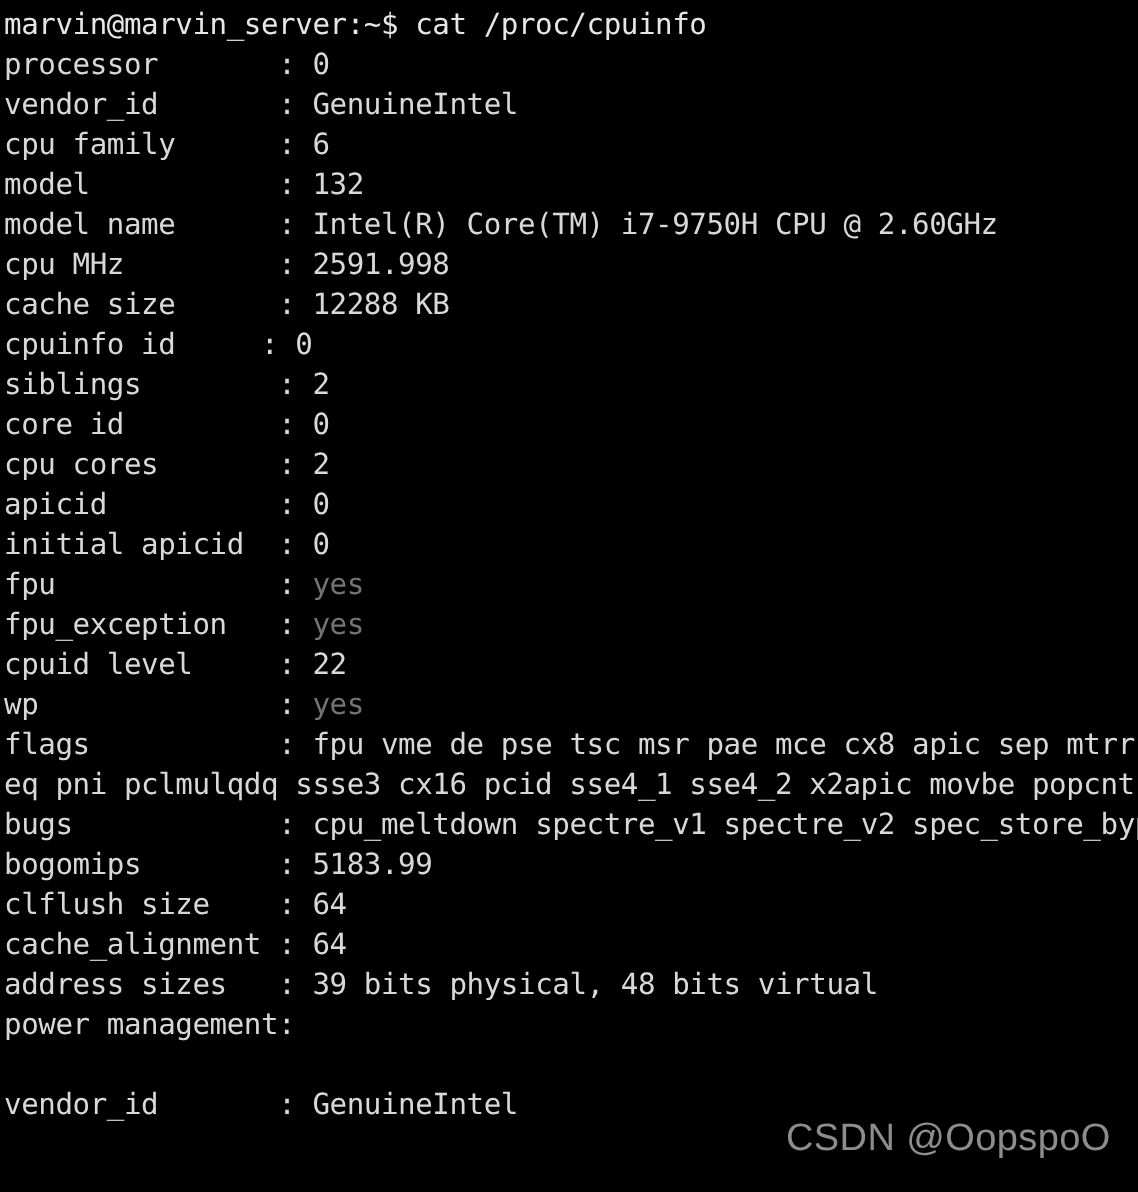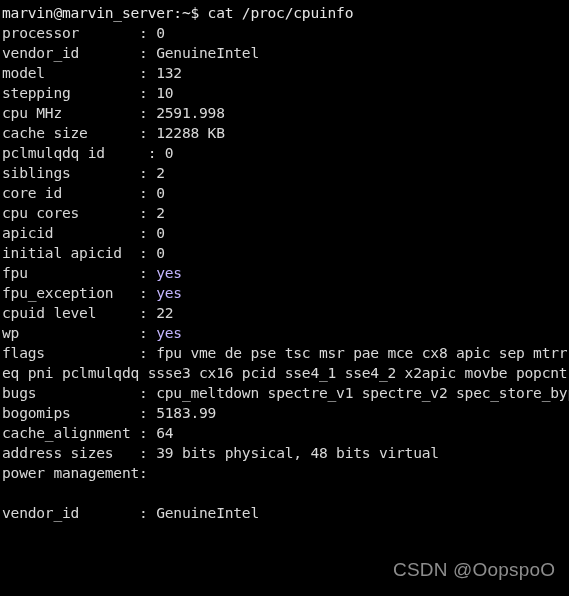--- a/index.html
+++ b/index.html
@@ -28,21 +28,21 @@
     line-height: 20px;
     height: 20px;
     color: #d8d8d8;
     white-space: pre;
     letter-spacing: -0.22px;
   }
   .line.blank {
     height: 20px;
   }
   .val-green {
-    color: #c4b5fd;
+    color: #737373;
   }
   .prompt-line {
     color: #e6e6e6;
   }
   #watermark {
     position: absolute;
     left: 393px;
     top: 558px;
     font-family: Liberation Sans, sans-serif;
     font-size: 19px;
@@ -53,38 +53,40 @@
   }
 </style>
 </head>
 <body>
 
 <div id="terminal">
   <div id="lines">
       <div class="line prompt-line">marvin@marvin_server:~$ cat /proc/cpuinfo</div>
       <div class="line"><span>processor       </span><span>: </span><span>0</span></div>
       <div class="line"><span>vendor_id       </span><span>: </span><span>GenuineIntel</span></div>
+      <div class="line"><span>cpu family      </span><span>: </span><span>6</span></div>
       <div class="line"><span>model           </span><span>: </span><span>132</span></div>
-      <div class="line"><span>stepping        </span><span>: </span><span>10</span></div>
+      <div class="line"><span>model name      </span><span>: </span><span>Intel(R) Core(TM) i7-9750H CPU @ 2.60GHz</span></div>
       <div class="line"><span>cpu MHz         </span><span>: </span><span>2591.998</span></div>
       <div class="line"><span>cache size      </span><span>: </span><span>12288 KB</span></div>
-      <div class="line"><span>pclmulqdq id     </span><span>: </span><span>0</span></div>
+      <div class="line"><span>cpuinfo id     </span><span>: </span><span>0</span></div>
       <div class="line"><span>siblings        </span><span>: </span><span>2</span></div>
       <div class="line"><span>core id         </span><span>: </span><span>0</span></div>
       <div class="line"><span>cpu cores       </span><span>: </span><span>2</span></div>
       <div class="line"><span>apicid          </span><span>: </span><span>0</span></div>
       <div class="line"><span>initial apicid  </span><span>: </span><span>0</span></div>
       <div class="line"><span>fpu             </span><span>: </span><span class="val-green">yes</span></div>
       <div class="line"><span>fpu_exception   </span><span>: </span><span class="val-green">yes</span></div>
       <div class="line"><span>cpuid level     </span><span>: </span><span>22</span></div>
       <div class="line"><span>wp              </span><span>: </span><span class="val-green">yes</span></div>
       <div class="line"><span>flags           </span><span>: </span><span>fpu vme de pse tsc msr pae mce cx8 apic sep mtrr pge</span></div>
       <div class="line">eq pni pclmulqdq ssse3 cx16 pcid sse4_1 sse4_2 x2apic movbe popcnt aes</div>
       <div class="line"><span>bugs            </span><span>: </span><span>cpu_meltdown spectre_v1 spectre_v2 spec_store_bypass</span></div>
       <div class="line"><span>bogomips        </span><span>: </span><span>5183.99</span></div>
+      <div class="line"><span>clflush size    </span><span>: </span><span>64</span></div>
       <div class="line"><span>cache_alignment </span><span>: </span><span>64</span></div>
       <div class="line"><span>address sizes   </span><span>: </span><span>39 bits physical, 48 bits virtual</span></div>
       <div class="line">power management:</div>
       <div class="line blank">&nbsp;</div>
       <div class="line"><span>vendor_id       </span><span>: </span><span>GenuineIntel</span></div>
     </div>
   <div id="watermark">CSDN @OopspoO</div>
 </div>
 
 </body></html>

